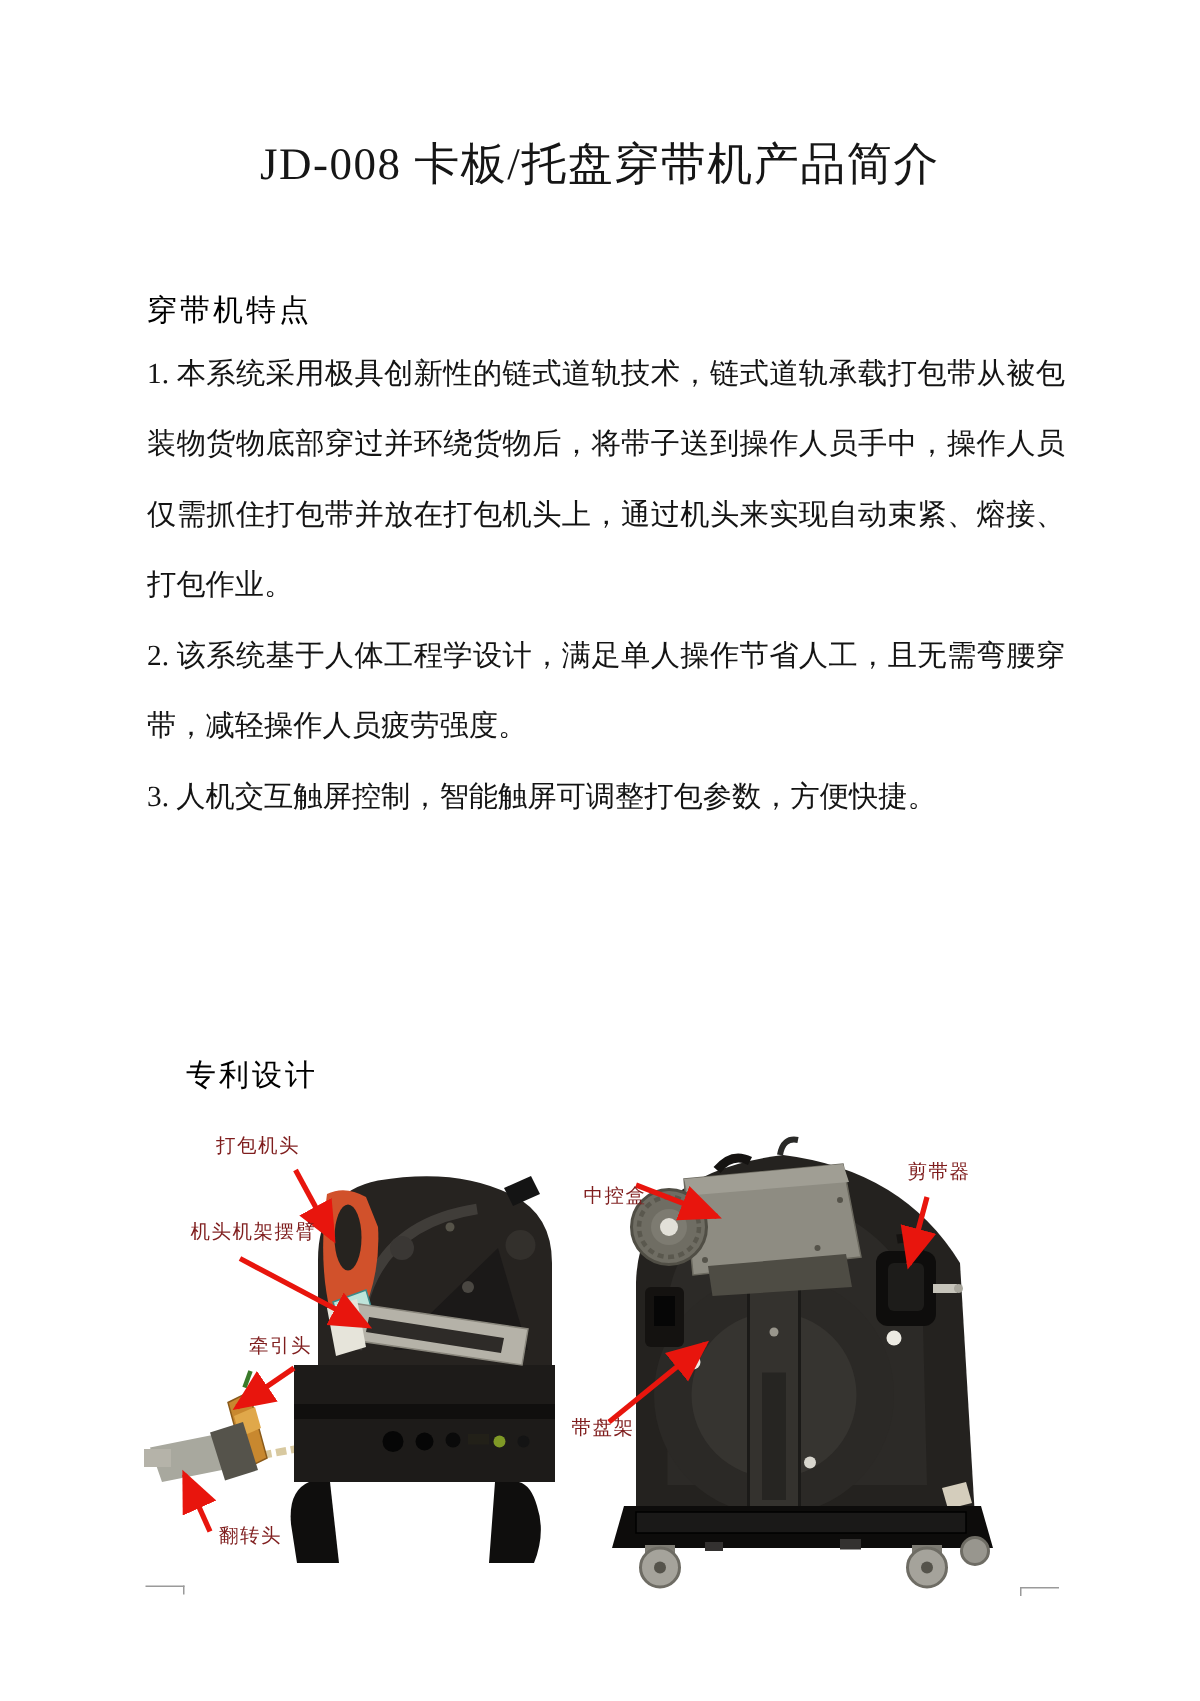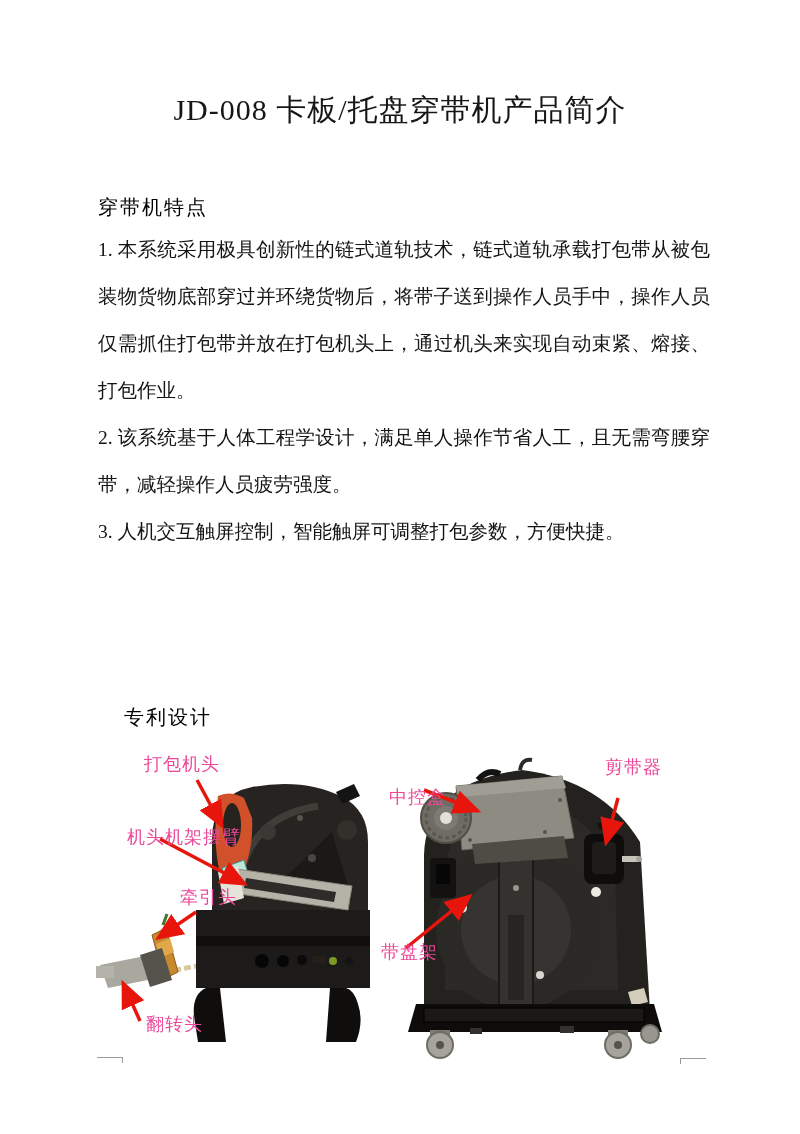--- a/index.html
+++ b/index.html
@@ -32,32 +32,32 @@
     text-align:justify;text-justify:inter-ideograph;
     color:#141414;
   }
   .features p{margin:0;padding:0;}
   #diagram{
     position:absolute;top:740px;left:0;width:800px;height:340px;
   }
   #diagram svg{position:absolute;top:0;left:0;}
   .part-label{
     position:absolute;
-    font-family:Liberation Serif, serif;
-    font-size:18px;line-height:15px;
-    color:#ec4899;
+    font-family:Liberation Mono, monospace;
+    font-size:13px;line-height:15px;
+    color:#7f1d1d;
     white-space:nowrap;
     letter-spacing:1px;
   }
   #lbl-strapping-head{left:144px;top:17px;}
-  #lbl-swing-arm{left:127px;top:74px;margin-top:16px;}
-  #lbl-tow-head{left:180px;top:150px;}
+  #lbl-swing-arm{left:127px;top:74px;}
+  #lbl-tow-head{left:166px;top:150px;}
   #lbl-flip-head{left:146px;top:277px;}
   #lbl-control-box{left:389px;top:50px;}
-  #lbl-cutter{left:605px;top:20px;text-align:center;}
+  #lbl-cutter{left:605px;top:34px;text-align:center;}
   #lbl-reel-rack{left:381px;top:205px;}
   .crop-mark{
     position:absolute;width:25px;height:5px;
   }
   #crop-left{left:97px;top:1057px;border-top:1px solid #9a9a9a;border-right:1px solid #9a9a9a;}
   #crop-right{left:680px;top:1058px;border-top:1px solid #9a9a9a;border-left:1px solid #9a9a9a;}
 </style>
 </head>
 <body>
 

